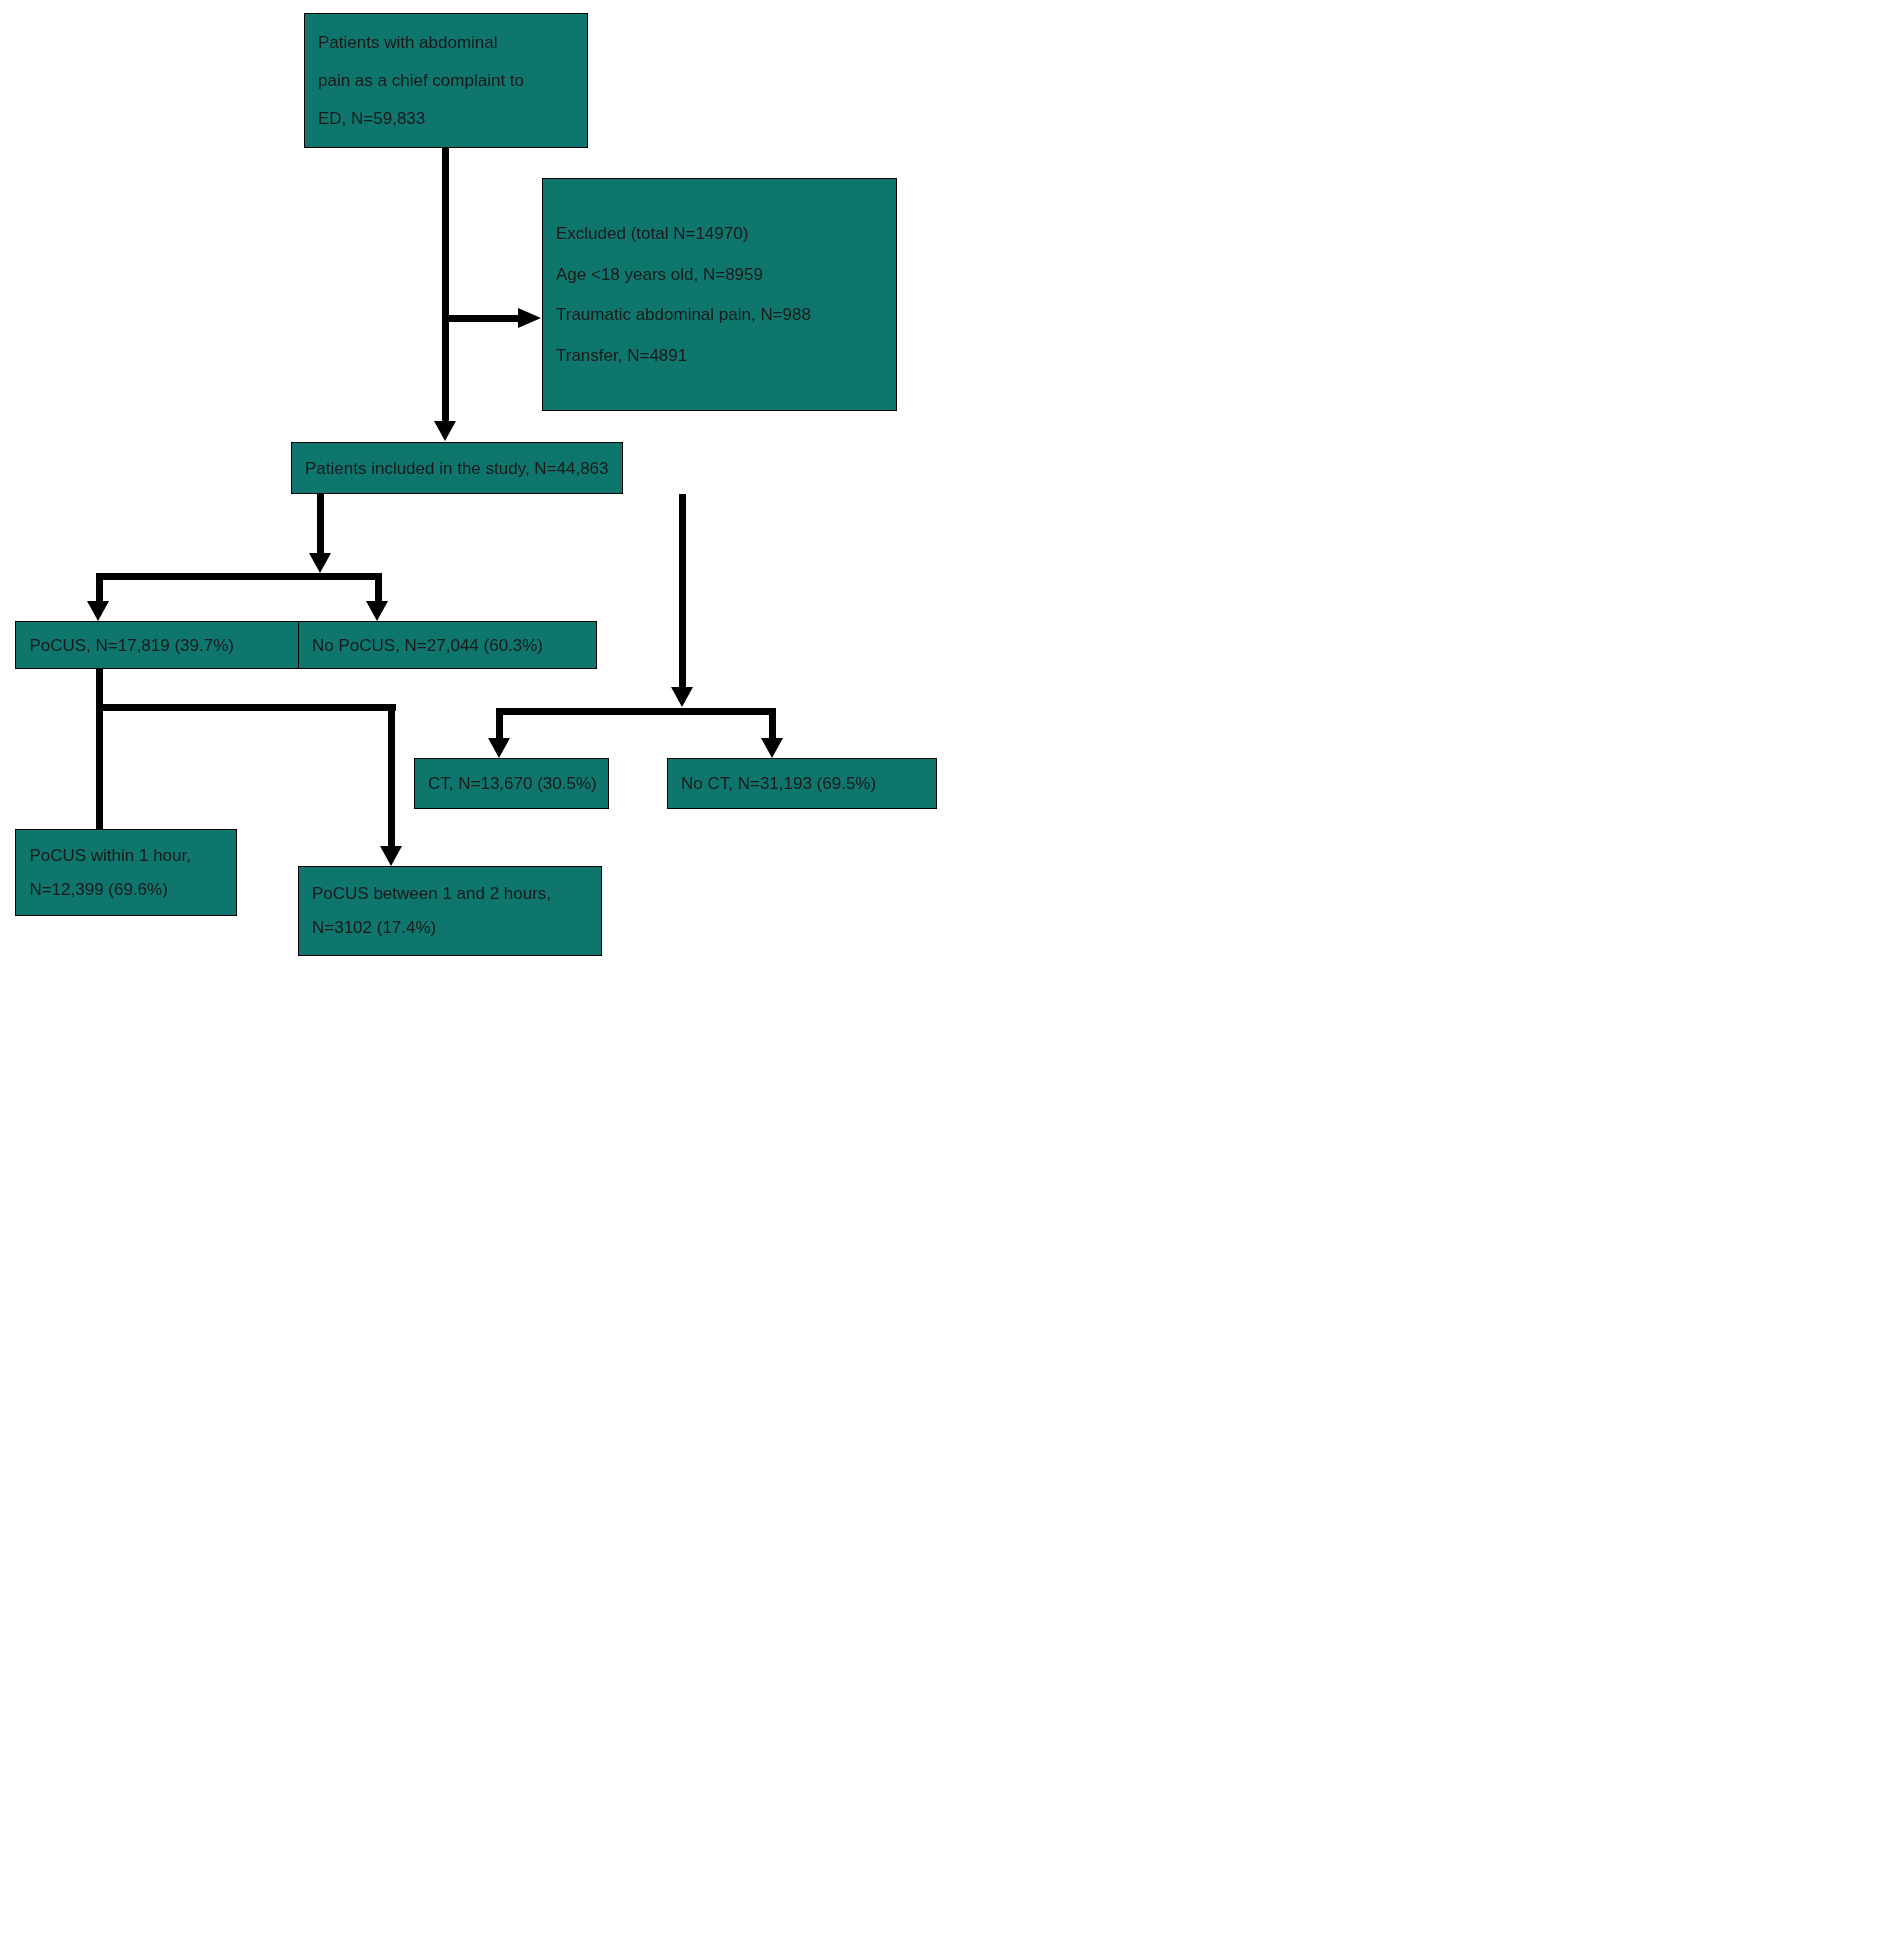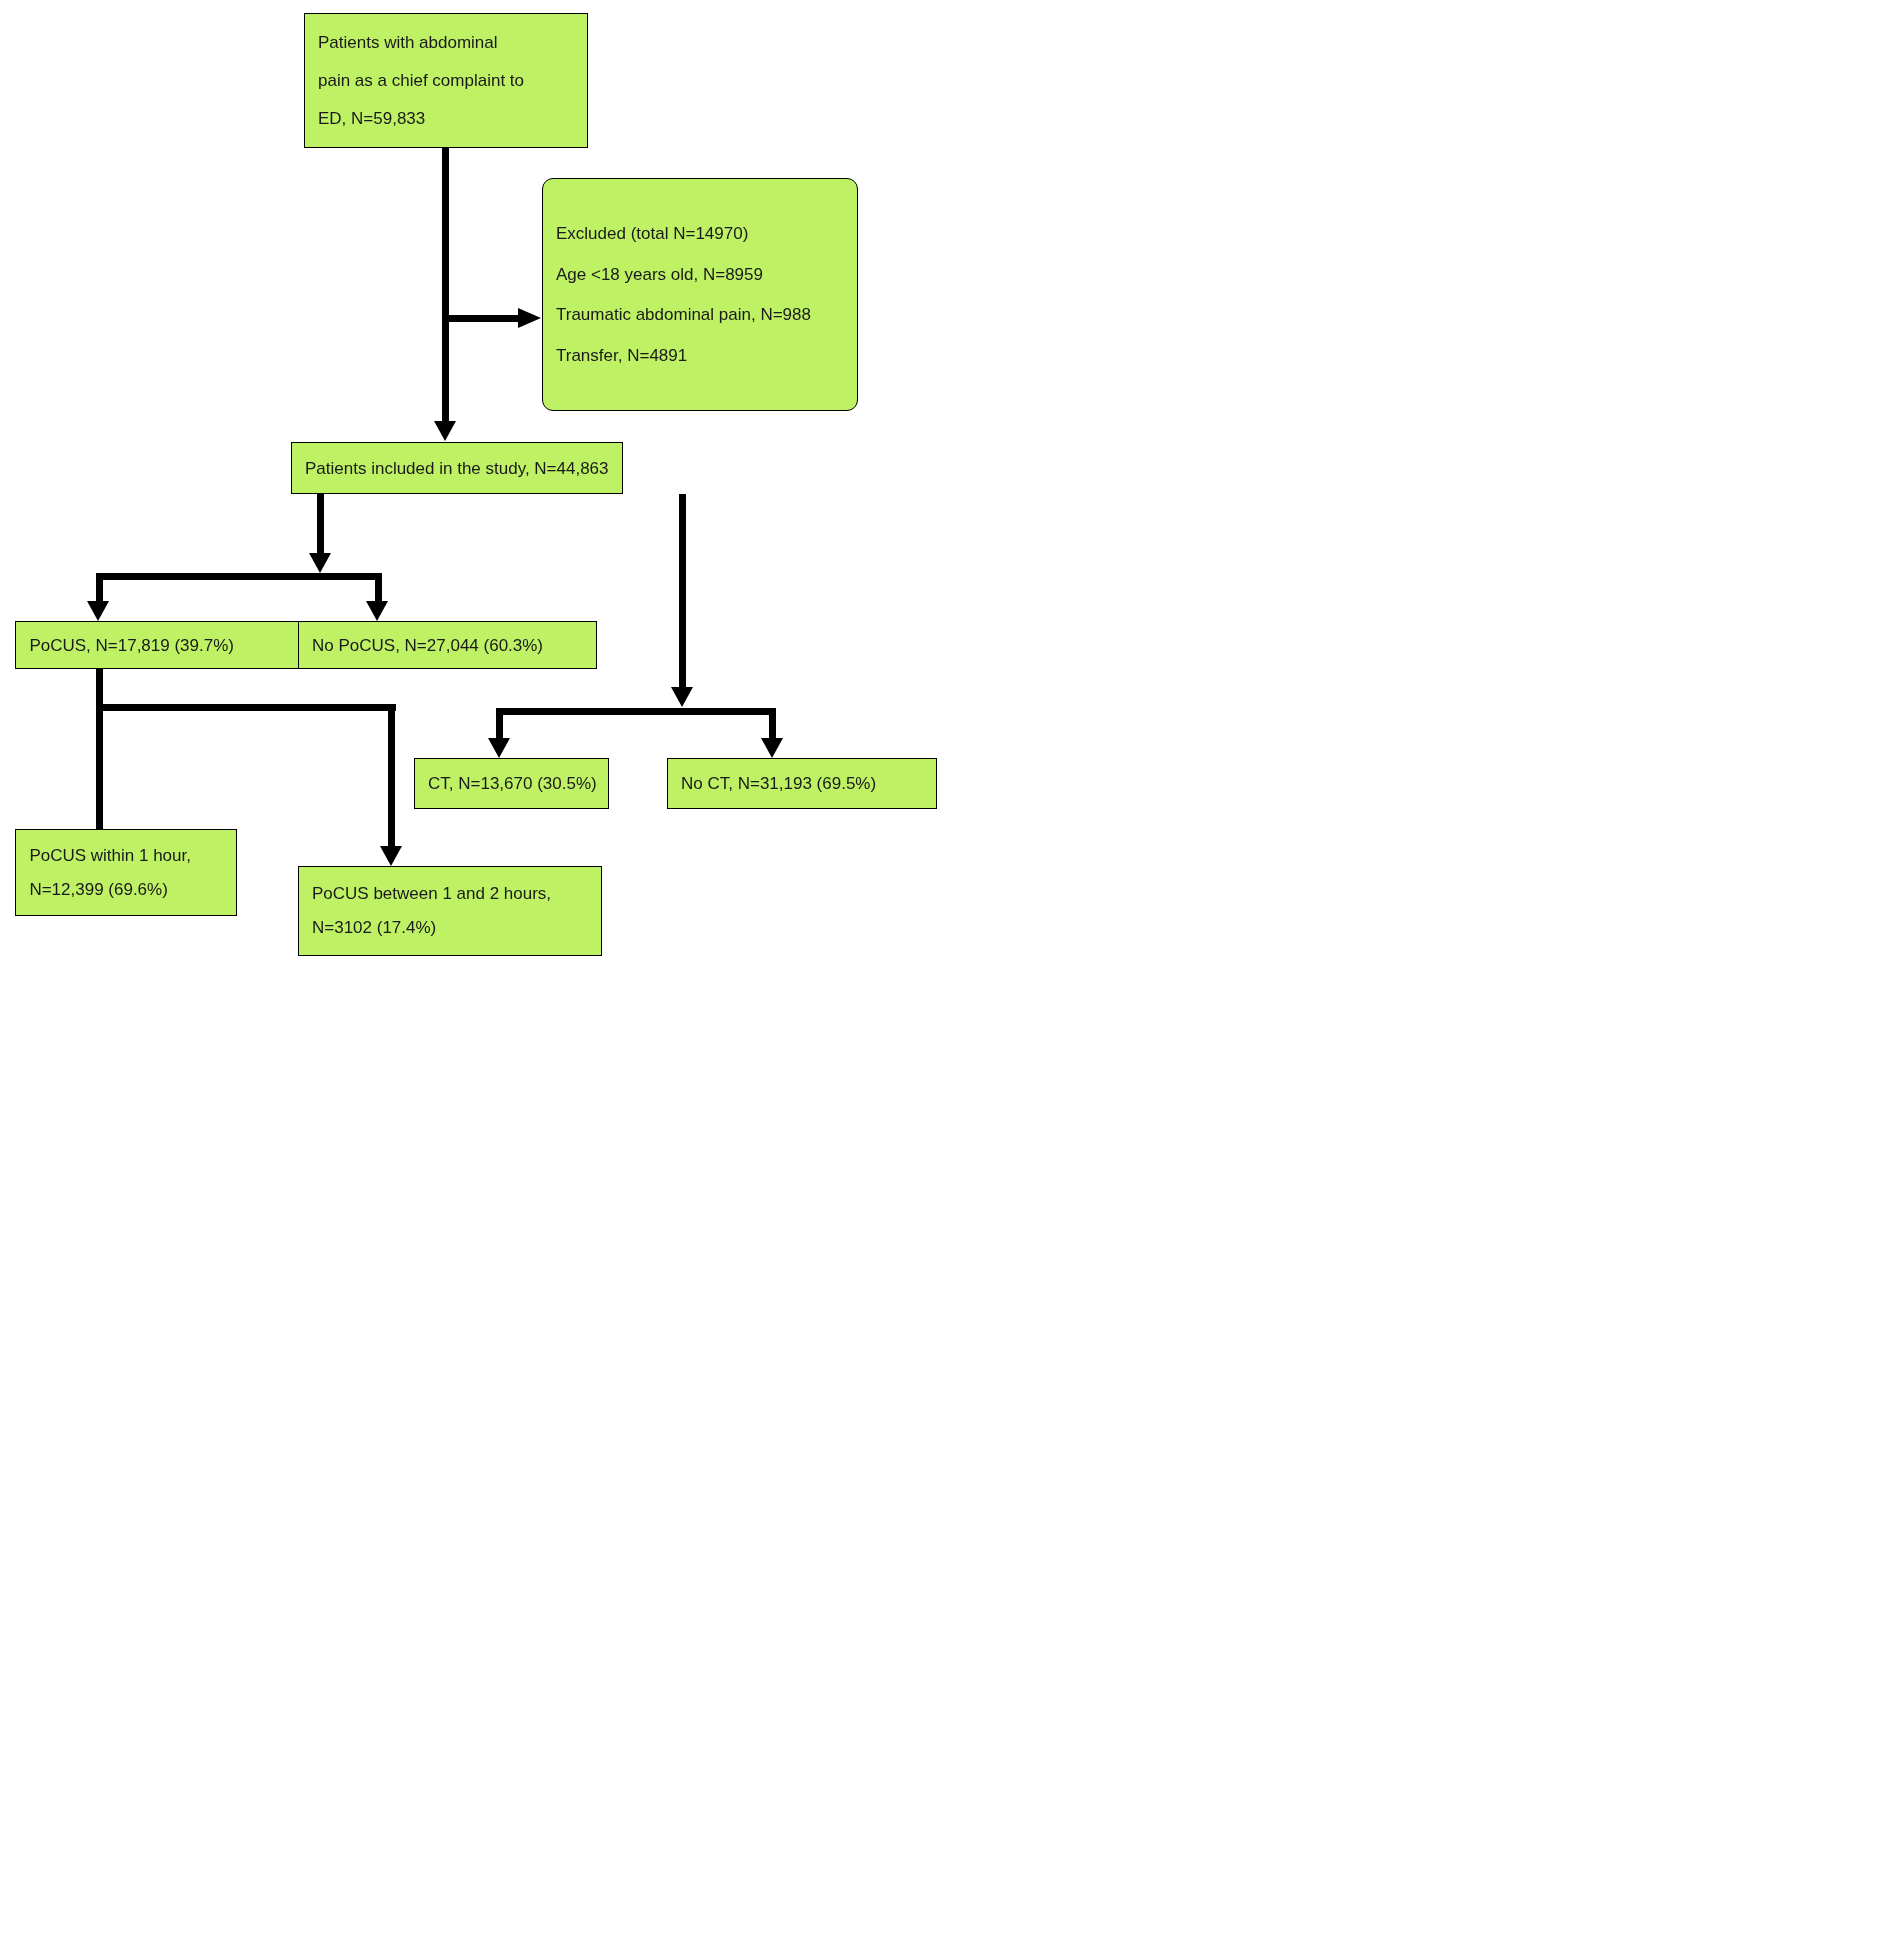--- a/index.html
+++ b/index.html
@@ -8,21 +8,21 @@
     width: 950px;
     height: 978px;
     background: #ffffff;
     font-family: "Liberation Sans", sans-serif;
     color: #1a1a1a;
     overflow: hidden;
   }
   .node {
     position: absolute;
     border: 1.8px solid #000000;
-    background: #bef264;
+    background: #0f766e;
     box-sizing: border-box;
     font-size: 17px;
     display: flex;
     flex-direction: column;
     justify-content: center;
     padding: 0 13px;
   }
   .line  { display: block; line-height: 38px; white-space: nowrap; }
   .line2 { display: block; line-height: 34px; white-space: nowrap; }
   .single { line-height: 21px; white-space: nowrap; }
@@ -52,21 +52,21 @@
     <span class="line">pain as a chief complaint to</span>
     <span class="line">ED, N=59,833</span>
   </div>
 
   <div class="seg" style="left:442px; top:148px; width:7px; height:274px;"></div>
   <div class="arrow-down" style="left:434px; top:421px;"></div>
 
   <div class="seg" style="left:442px; top:315px; width:77px; height:7px;"></div>
   <div class="arrow-right" style="left:518px; top:308px;"></div>
 
-  <div class="node" style="left:542px; top:178px; width:316px; height:233px;border-radius:11px;">
+  <div class="node" style="left:542px; top:178px; width:355px; height:233px;">
     <div class="excl-item">Excluded (total N=14970)</div>
     <div class="excl-item">Age &lt;18 years old, N=8959</div>
     <div class="excl-item">Traumatic abdominal pain, N=988</div>
     <div class="excl-item">Transfer, N=4891</div>
   </div>
 
   <div class="node" style="left:291px; top:442px; width:332px; height:52px;">
     <span class="single">Patients included in the study, N=44,863</span>
   </div>
 

